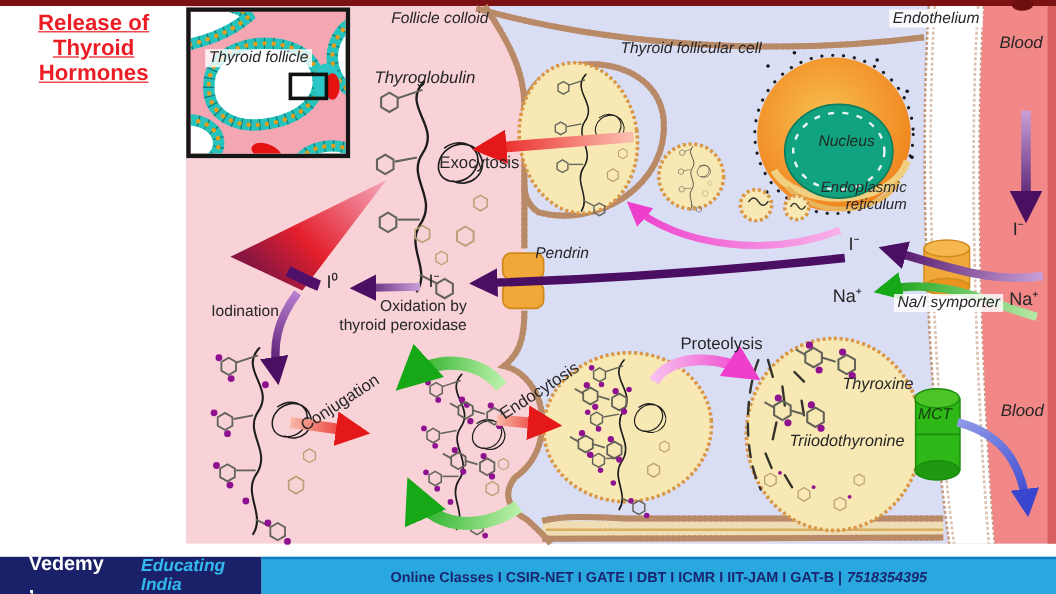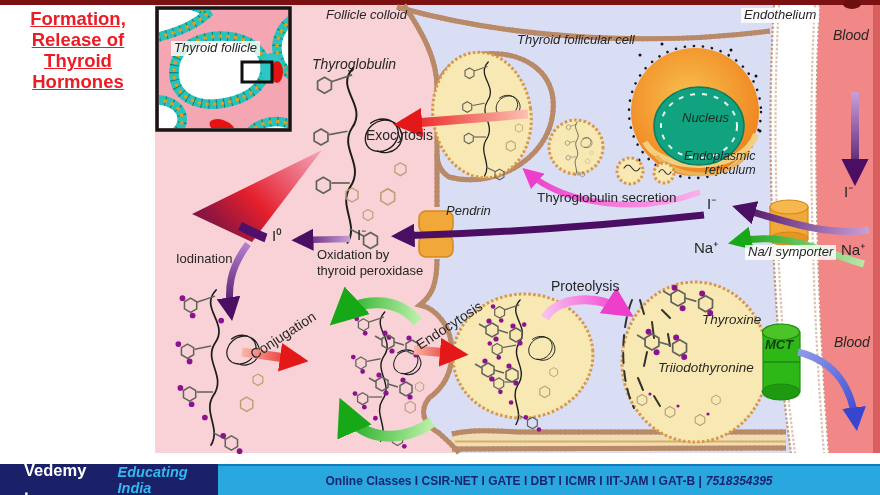--- a/index.html
+++ b/index.html
@@ -5,21 +5,21 @@
   html,body{margin:0;padding:0;background:#fff;}
   .page{position:relative;width:880px;height:495px;background:#ffffff;overflow:hidden;
         font-family:"Liberation Sans",sans-serif;}
   svg.scene{position:absolute;left:0;top:0;display:block;}
   
   .lbl{position:absolute;white-space:nowrap;color:#262626;font-size:13px;line-height:1.12;z-index:5;}
   .it{font-style:italic;text-align:right;}
   .wbg{background:rgba(255,255,255,.82);padding:0 3px;font-style:italic;}
   .s14{font-size:14px;} .s15{font-size:15px;} .s12{font-size:12.5px;}
   .rot{transform:rotate(-33deg);transform-origin:center;}
-  .ctr{text-align:left;margin-left:40px;}
+  .ctr{text-align:right;}
   
   .title{position:absolute;left:0;top:8px;width:156px;text-align:center;font-weight:bold;
          font-size:18.5px;line-height:21px;color:#ec1c24;z-index:6;}
   .title div{text-decoration:underline;}
   
   .footer{position:absolute;left:0;top:464px;width:880px;height:31px;display:flex;z-index:7;}
   .f-left{width:218px;background:#1b2168;display:flex;align-items:center;padding-left:24px;
           box-sizing:border-box;flex-shrink:0;gap:20px;}
   .brand{color:#ffffff;font-weight:bold;font-size:16.5px;}
   .tagline{color:#33b9ef;font-style:italic;font-weight:bold;font-size:14.5px;margin-left:7px;}
@@ -339,57 +339,55 @@
       <ellipse cx="222" cy="127" rx="13" ry="7" fill="#e51212" transform="rotate(20 222 127)"></ellipse>
       <ellipse cx="272" cy="68" rx="11" ry="15" fill="#2cc6c6"></ellipse>
       <ellipse cx="277" cy="72" rx="6" ry="11" fill="#e51212"></ellipse>
     </g>
     <rect x="242" y="62" width="30" height="20" fill="none" stroke="#111" stroke-width="3"></rect>
     <rect x="157" y="8" width="133" height="122" fill="none" stroke="#161616" stroke-width="3.5"></rect>
   </g>
 </svg>
 
 <div class="title">
-  <div>Formation,</div>
   <div>Release of</div>
   <div>Thyroid Hormones</div>
 </div>
 
 <div class="lbl it wbg" style="left:171px;top:41px">Thyroid follicle</div>
 <div class="lbl it" style="left:326px;top:8px">Follicle colloid</div>
 <div class="lbl it" style="left:517px;top:33px">Thyroid follicular cell</div>
 <div class="lbl it wbg" style="left:741px;top:8px">Endothelium</div>
 <div class="lbl it s14" style="left:833px;top:28px">Blood</div>
 <div class="lbl it s14" style="left:312px;top:57px">Thyroglobulin</div>
 <div class="lbl s14" style="left:366px;top:128px">Exocytosis</div>
 <div class="lbl it" style="left:682px;top:111px;color:#1f2a20">Nucleus</div>
 <div class="lbl it s12" style="left:684px;top:149px">
   <div>Endoplasmic</div>
   <div>reticulum</div>
 </div>
-<div class="lbl" style="left:537px;top:190px;font-size:13.5px">Thyroglobulin secretion</div>
 <div class="lbl s15" style="left:707px;top:196px">I⁻</div>
 <div class="lbl it" style="left:446px;top:204px">Pendrin</div>
 <div class="lbl s15" style="left:357px;top:227px">I⁻</div>
 <div class="lbl s15" style="left:272px;top:228px">I⁰</div>
 <div class="lbl ctr" style="left:277px;top:247px;width:112px;line-height:16px">
   <div>Oxidation by</div>
   <div>thyroid peroxidase</div>
 </div>
 <div class="lbl" style="left:176px;top:252px">Iodination</div>
 <div class="lbl s15" style="left:694px;top:240px">Na⁺</div>
 <div class="lbl it wbg" style="left:745px;top:245px">Na/I symporter</div>
 <div class="lbl s15" style="left:841px;top:242px">Na⁺</div>
 <div class="lbl s15" style="left:844px;top:184px">I⁻</div>
 <div class="lbl s14 rot" style="left:246px;top:328px">Conjugation</div>
 <div class="lbl s14 rot" style="left:412px;top:318px">Endocytosis</div>
-<div class="lbl s14" style="left:551px;top:279px">Proteolysis</div>
+<div class="lbl s14" style="left:567px;top:279px">Proteolysis</div>
 <div class="lbl it" style="left:702px;top:312px;font-size:13.5px">Thyroxine</div>
 <div class="lbl it" style="left:658px;top:360px;font-size:13.5px">Triiodothyronine</div>
-<div class="lbl it" style="left:765px;top:338px;color:#143c0c;font-weight:bold">MCT</div>
+<div class="lbl it" style="left:765px;top:338px;color:#143c0c;font-weight:normal">MCT</div>
 <div class="lbl it s14" style="left:834px;top:335px">Blood</div>
 
 <div class="footer">
   <div class="f-left">
     <span class="brand">Vedemy ,</span>
     <span class="tagline">Educating India</span>
   </div>
   <div class="f-right">
     <span>Online Classes I CSIR-NET I GATE I DBT I ICMR I IIT-JAM I GAT-B |</span>
     <span class="phone">7518354395</span>

